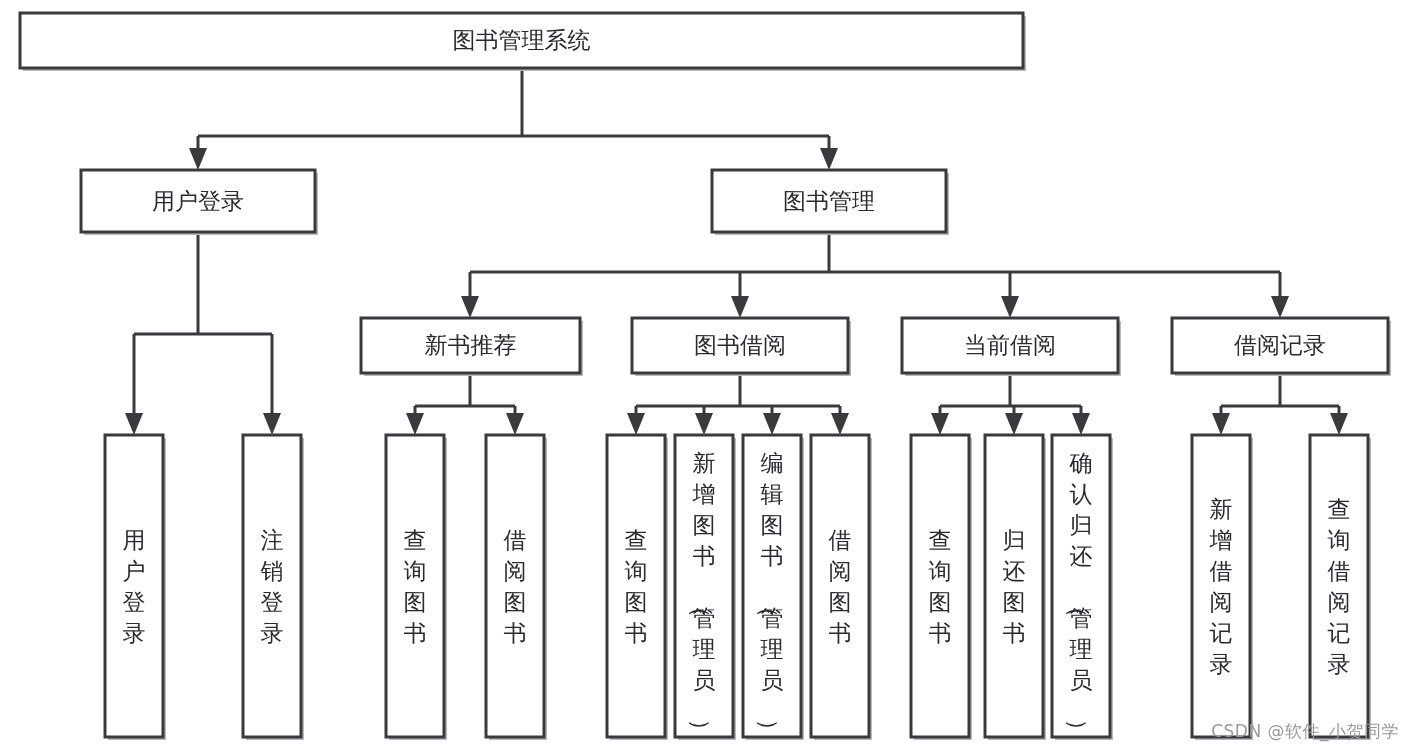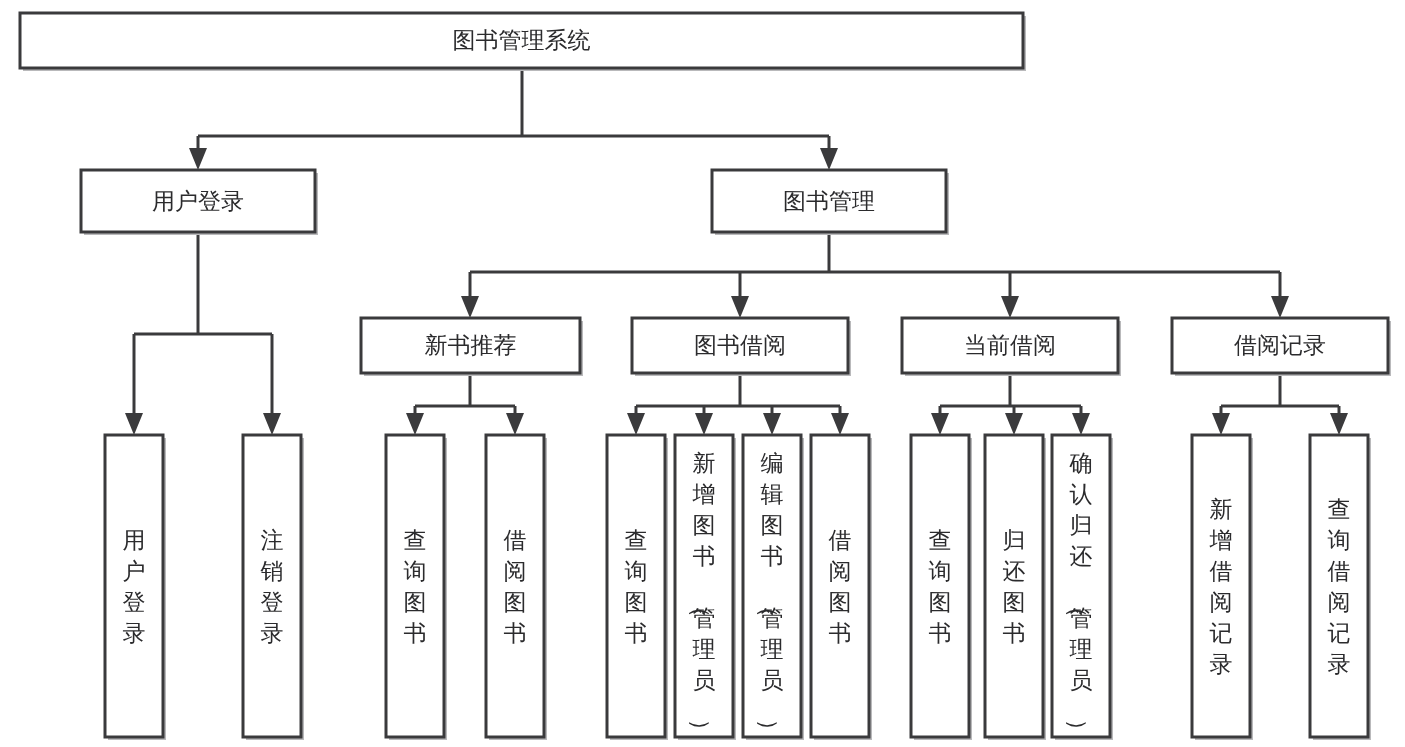--- a/index.html
+++ b/index.html
@@ -238,13 +238,14 @@
           <rect x="1192" y="435" width="58" height="302" class="node-rect"></rect>
           <text x="1221" class="node-label-vertical"><tspan x="1221" y="517.18">新</tspan><tspan x="1221" y="548.18">增</tspan><tspan x="1221" y="579.18">借</tspan><tspan x="1221" y="610.18">阅</tspan><tspan x="1221" y="641.18">记</tspan><tspan x="1221" y="672.18">录</tspan></text>
         </g>
         <g>
           <rect x="1313" y="438" width="58" height="302" class="node-rect-shadow"></rect>
           <rect x="1310" y="435" width="58" height="302" class="node-rect"></rect>
           <text x="1339" class="node-label-vertical"><tspan x="1339" y="517.18">查</tspan><tspan x="1339" y="548.18">询</tspan><tspan x="1339" y="579.18">借</tspan><tspan x="1339" y="610.18">阅</tspan><tspan x="1339" y="641.18">记</tspan><tspan x="1339" y="672.18">录</tspan></text>
         </g>
       </g>
   </svg>
+  <div class="watermark">CSDN @软件_小贺同学</div>
 </div>
 
 </body></html>

